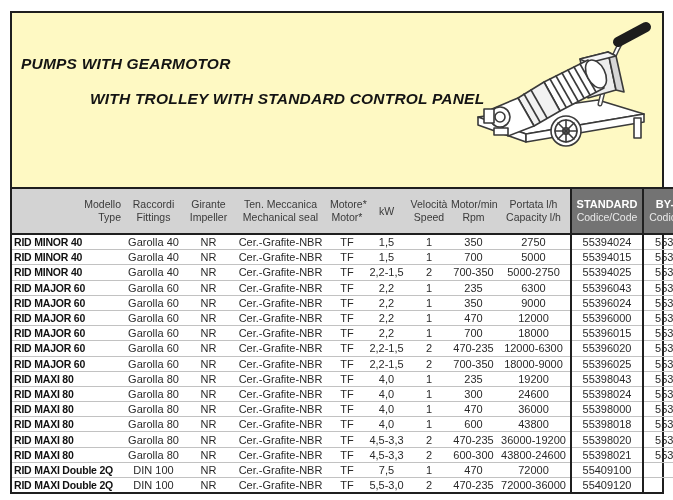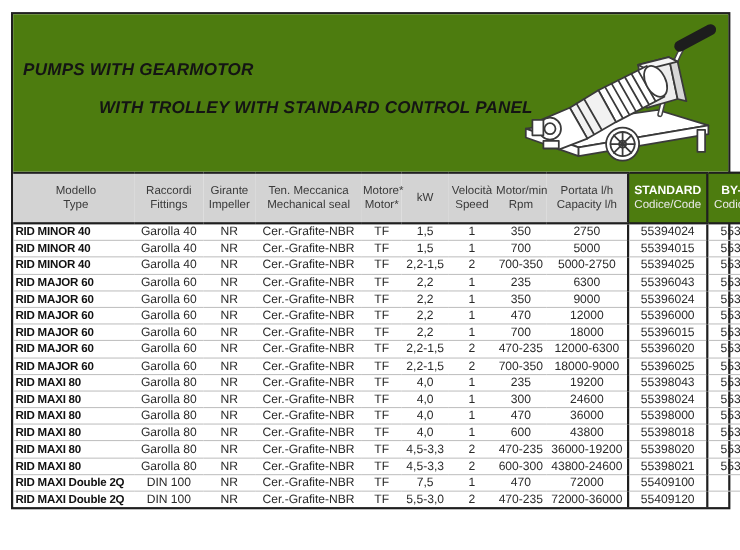--- a/index.html
+++ b/index.html
@@ -13,22 +13,22 @@
   }
   .frame {
     position:absolute;
     left:10px; top:11px;
     width:650px;
     border:2px solid #1f1f1f;
     background:#ffffff;
   }
   .top-area {
     position:relative;
-    height:143px;
-    background:#4d7c0f;
+    height:174px;
+    background:#fef9c3;
   }
   .title1 {
     position:absolute; left:9px; top:42px;
     font-size:15.5px; font-weight:bold; font-style:italic;
     letter-spacing:0.2px; color:#141414;
     white-space:nowrap;
   }
   .title2 {
     position:absolute; left:78px; top:77px;
     font-size:15.5px; font-weight:bold; font-style:italic;
@@ -50,23 +50,23 @@
     font-size:10.5px;
     font-weight:normal;
     line-height:13px;
     height:40px;
     padding:2px 1px;
     vertical-align:middle;
     text-align:center;
     border-top:2px solid #1f1f1f;
     border-bottom:2px solid #1f1f1f;
   }
-  table.spec thead th.model-h { text-align:center; padding-left:5px; }
+  table.spec thead th.model-h { text-align:right; padding-left:5px; }
   table.spec thead th.dark {
-    background:#4d7c0f;
+    background:#737373;
     color:#ffffff;
     border-left:2px solid #1f1f1f;
   }
   table.spec thead th.dark .l1 { font-weight:bold; font-size:11px; }
   table.spec thead th.dark .l2 { color:#e9e9e9; font-size:10.5px; }
   table.spec td {
     font-size:11px;
     text-align:center;
     height:14.2px;
     padding:0 1px;

